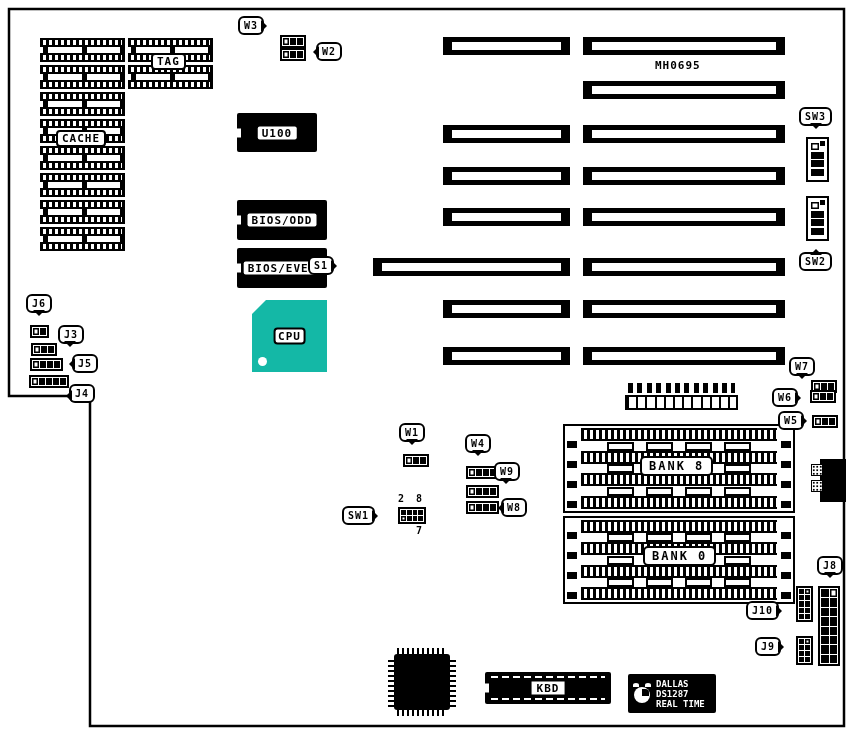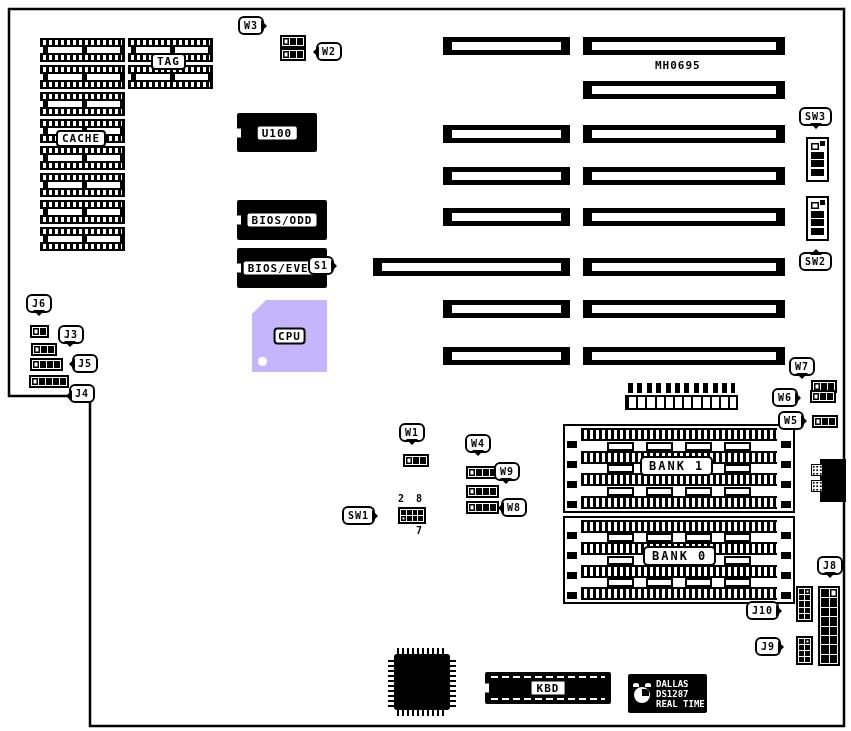--- a/index.html
+++ b/index.html
@@ -45,21 +45,21 @@
   .dip .pins{position:absolute;left:3px;right:3px;height:5px;
              background:repeating-linear-gradient(90deg,#fff 0 3px,transparent 3px 6px)}
   .dip .pins.t{top:2px}.dip .pins.b{bottom:2px}
   .dip .mid{position:absolute;left:8px;right:5px;top:9px;height:6px;display:flex;gap:5px}
   .dip .mid i{flex:1;background:#fff}
   .dip .nt{position:absolute;left:0;top:9px;width:3px;height:6px;background:#fff}
   .diplabel{position:absolute;background:#fff;border:2px solid #000;border-radius:4px;
             font:bold 11px "DejaVu Sans Mono",monospace;padding:0 4px;z-index:5;letter-spacing:1px}
 
   
-  .cpu{position:absolute;background:#c4b5fd;
+  .cpu{position:absolute;background:#14b8a6;
        clip-path:polygon(14px 0,100% 0,100% 100%,0 100%,0 14px)}
   .cpu .dot{position:absolute;left:6px;bottom:6px;width:9px;height:9px;background:#fff;border-radius:50%}
   .cpu .lbl,.npu .lbl{position:absolute;left:50%;top:50%;transform:translate(-50%,-50%);
        background:#fff;border:2px solid #000;border-radius:4px;padding:0 3px;
        font:bold 11px "DejaVu Sans Mono",monospace;letter-spacing:1px}
   .npu{position:absolute;background:#000;
        background-image:radial-gradient(circle,#fff 1.4px,transparent 1.6px);
        background-size:8px 8px;background-position:4px 4px}
   .npu .ctr{position:absolute;left:24%;top:25%;right:24%;bottom:32%;background:#fff}
   .npu .dia{position:absolute;left:26%;top:27%;width:6px;height:6px;background:#000;transform:rotate(45deg)}
@@ -430,21 +430,21 @@
       </div>
     <div class="sock"></div>
     <div class="simmbar">
         <i></i>
         <i></i>
         <i></i>
         <i></i>
       </div>
     <div class="sock"></div>
   </div>
-  <div class="banklabel" style="left:640px;top:456px">BANK 1</div>
+  <div class="banklabel" style="left:640px;top:456px">BANK 8</div>
 
   <div class="bank" style="left:563px;top:516px;width:232px;height:88px">
     <b class="clip l"></b>
       <b class="clip r"></b>
     <div class="sock"></div>
     <div class="simmbar">
         <i></i>
         <i></i>
         <i></i>
         <i></i>
@@ -526,21 +526,21 @@
       <div class="body"></div>
   </div>
 
   <div class="chip" style="left:485px;top:672px;width:126px;height:32px">
     <b class="notch"></b>
     <b class="dash" style="top:4px"></b>
       <b class="dash" style="bottom:4px"></b>
     <span class="kbdlbl">KBD</span>
   </div>
 
-  <div class="dallas" style="left:628px;top:674px;width:79px;height:39px">
+  <div class="dallas" style="left:628px;top:674px;width:88px;height:39px">
     <span class="clockicon">
       <b class="b1"></b>
         <b class="b2"></b>
         <b class="face"></b>
         <b class="wedge"></b>
     </span>
     <span class="txt">
       <div>DALLAS</div>
       <div>DS1287</div>
       <div>REAL TIME</div>

